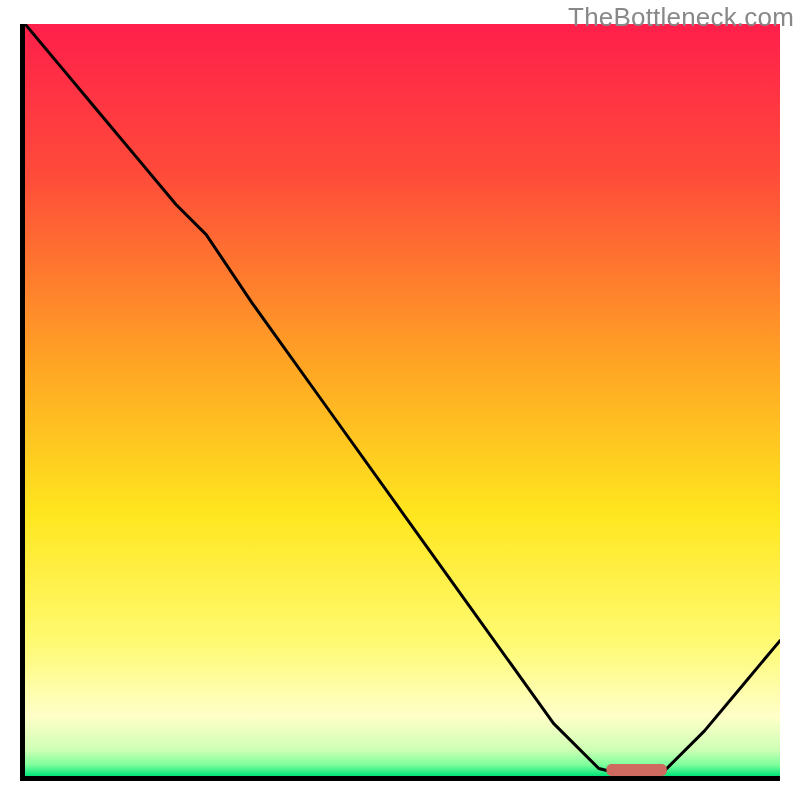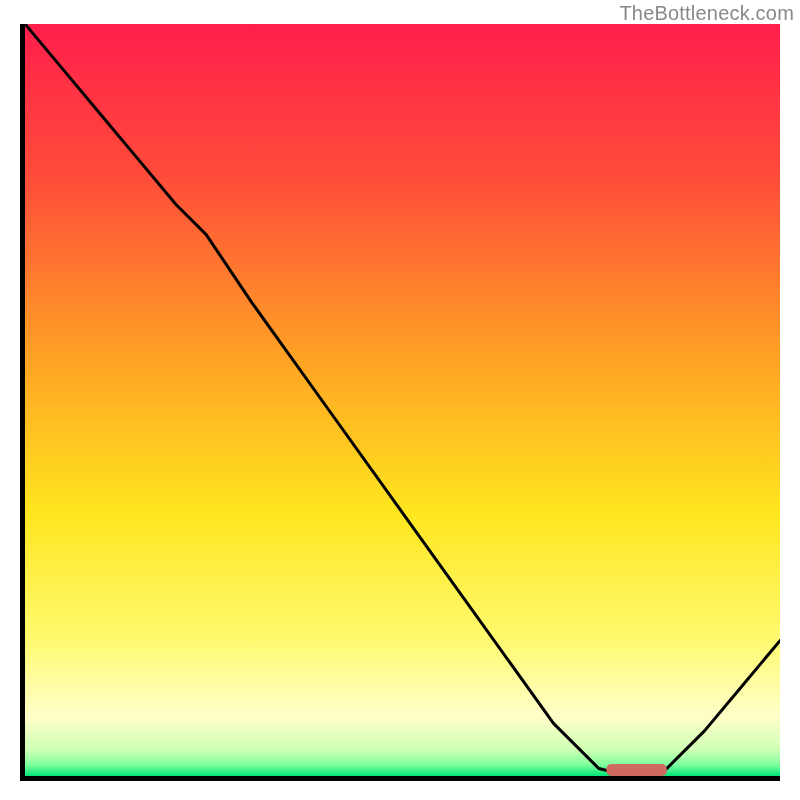--- a/index.html
+++ b/index.html
@@ -14,21 +14,21 @@
   .chart-wrap {
     position: relative;
     width: 800px;
     height: 800px;
   }
   .watermark {
     position: absolute;
     top: 2px;
     right: 6px;
     color: #888;
-    font-size: 20px;
+    font-size: 26px;
     font-weight: 500;
     z-index: 10;
     letter-spacing: 0.2px;
   }
   .axis-line {
     position: absolute;
     background: #000;
     z-index: 5;
   }
   .y-axis { top: 24px; left: 20px; width: 5px; height: 757px; }

